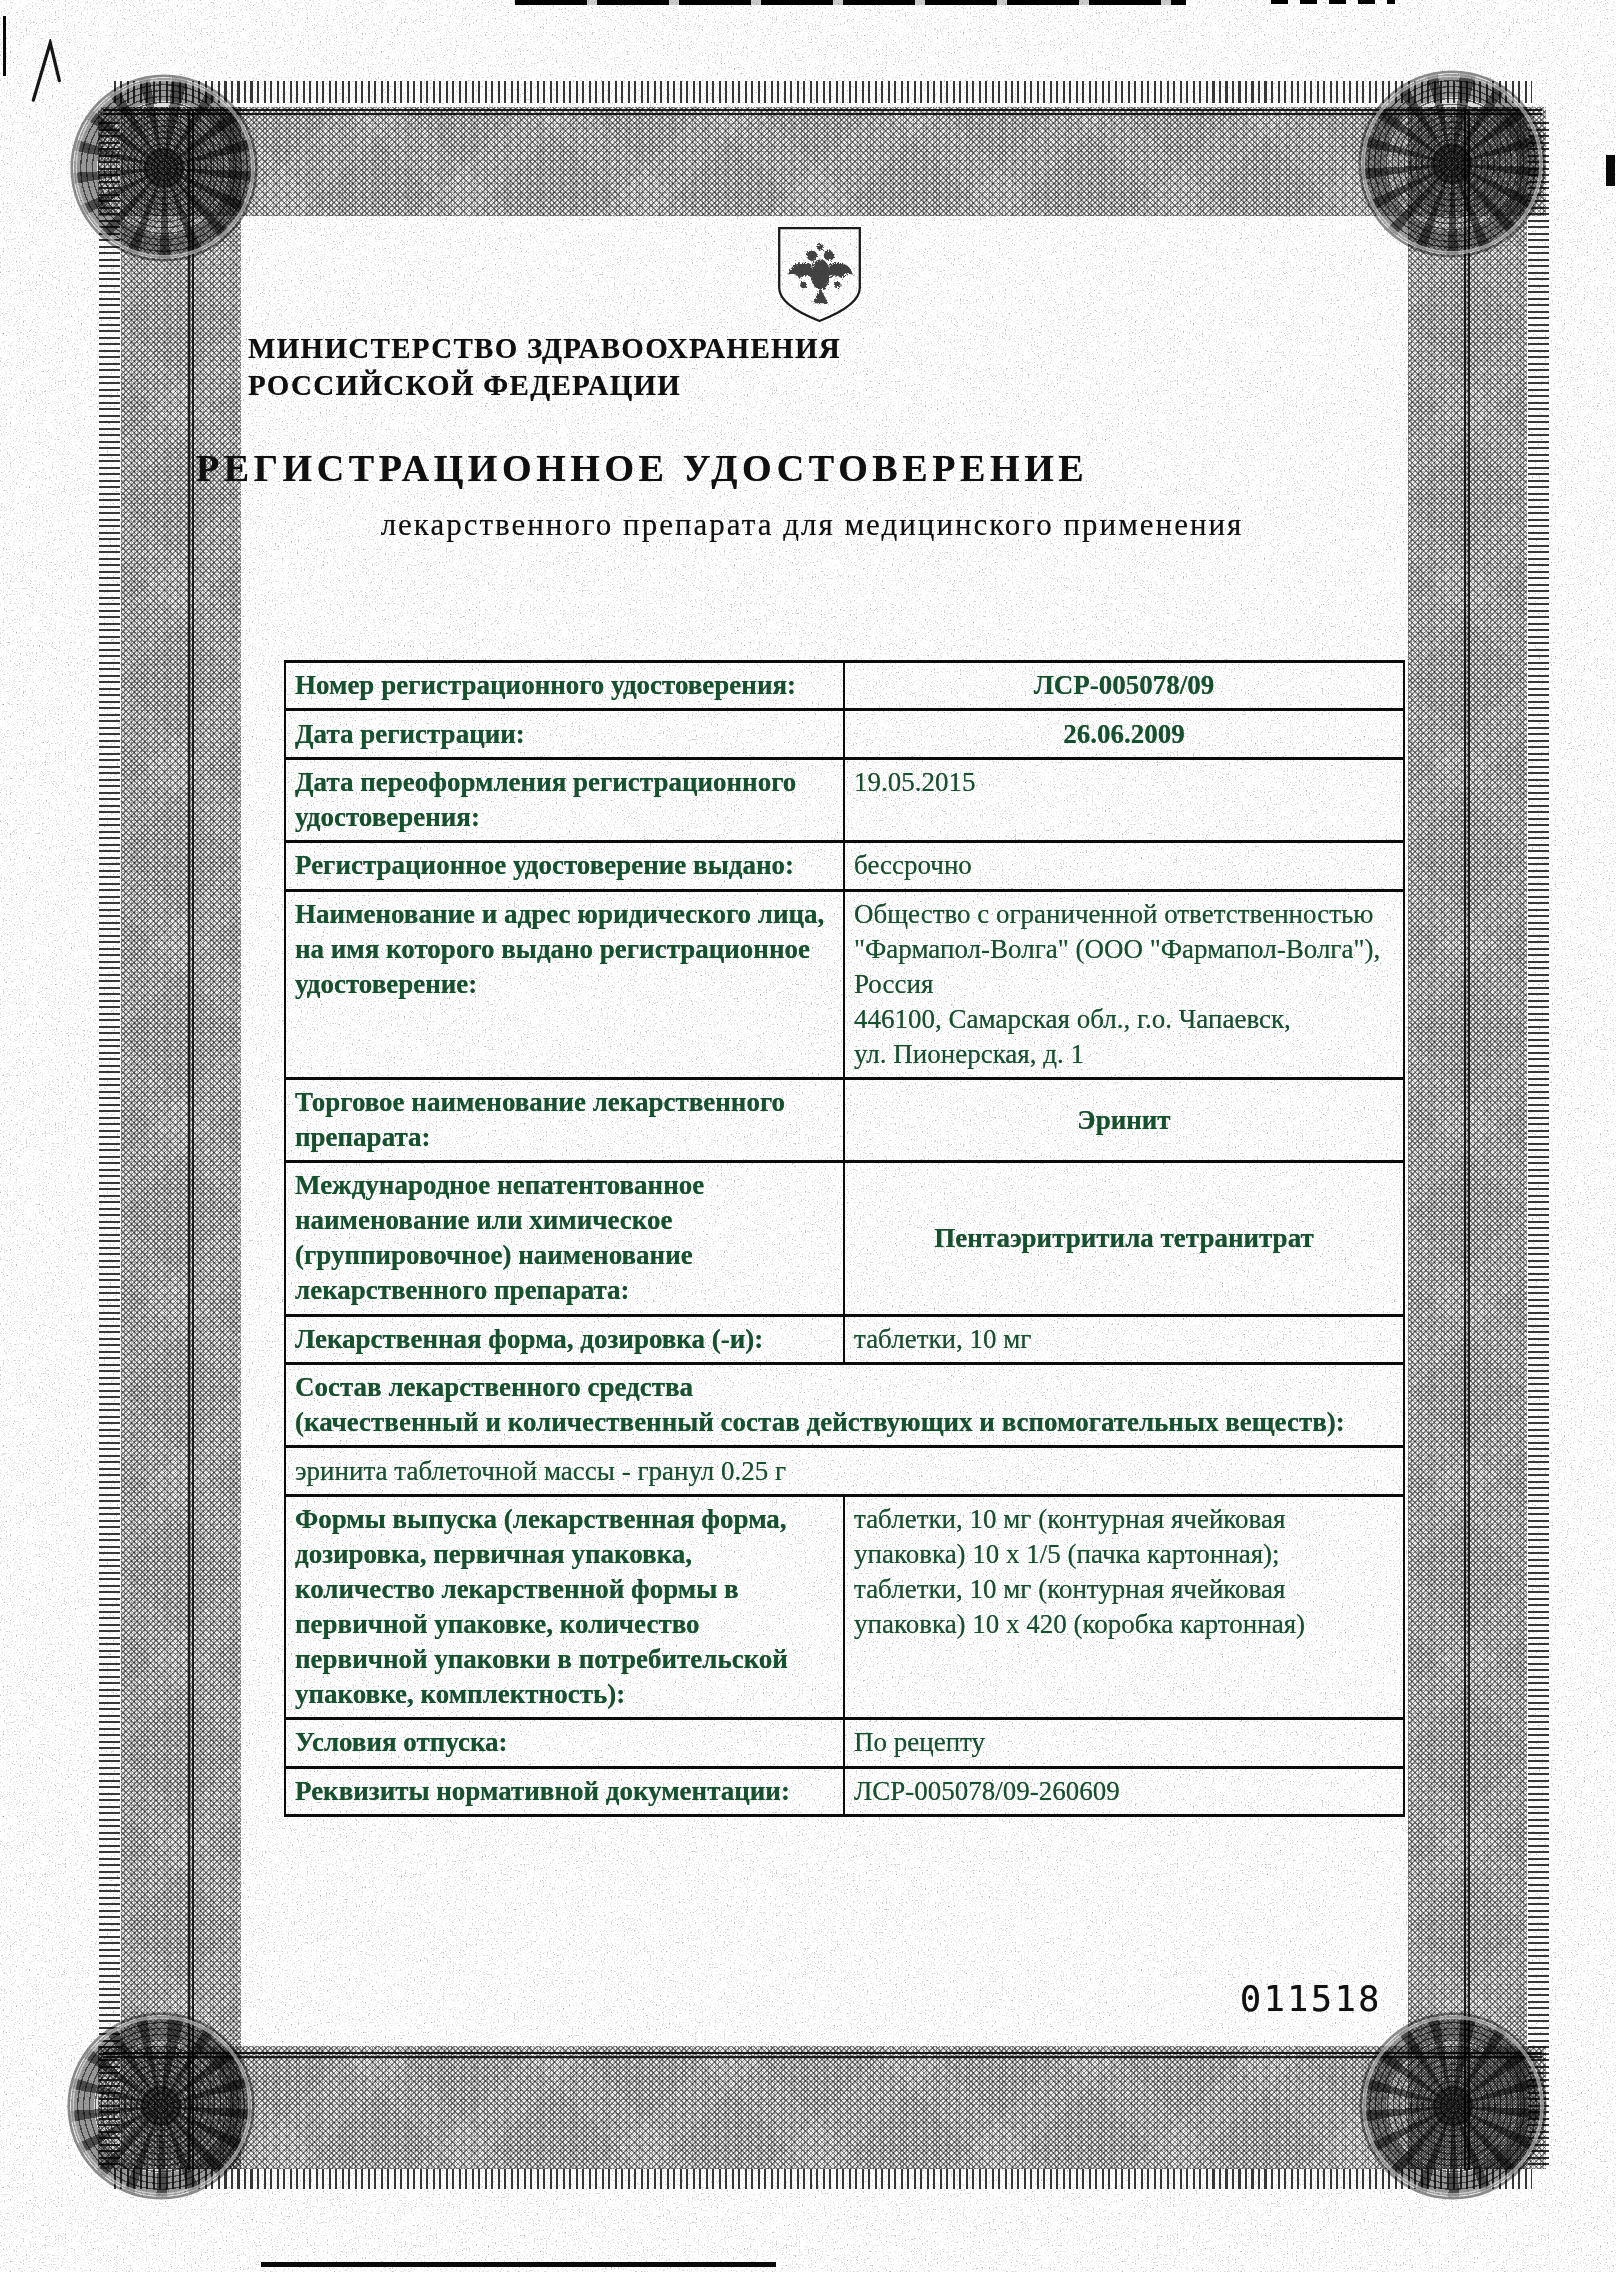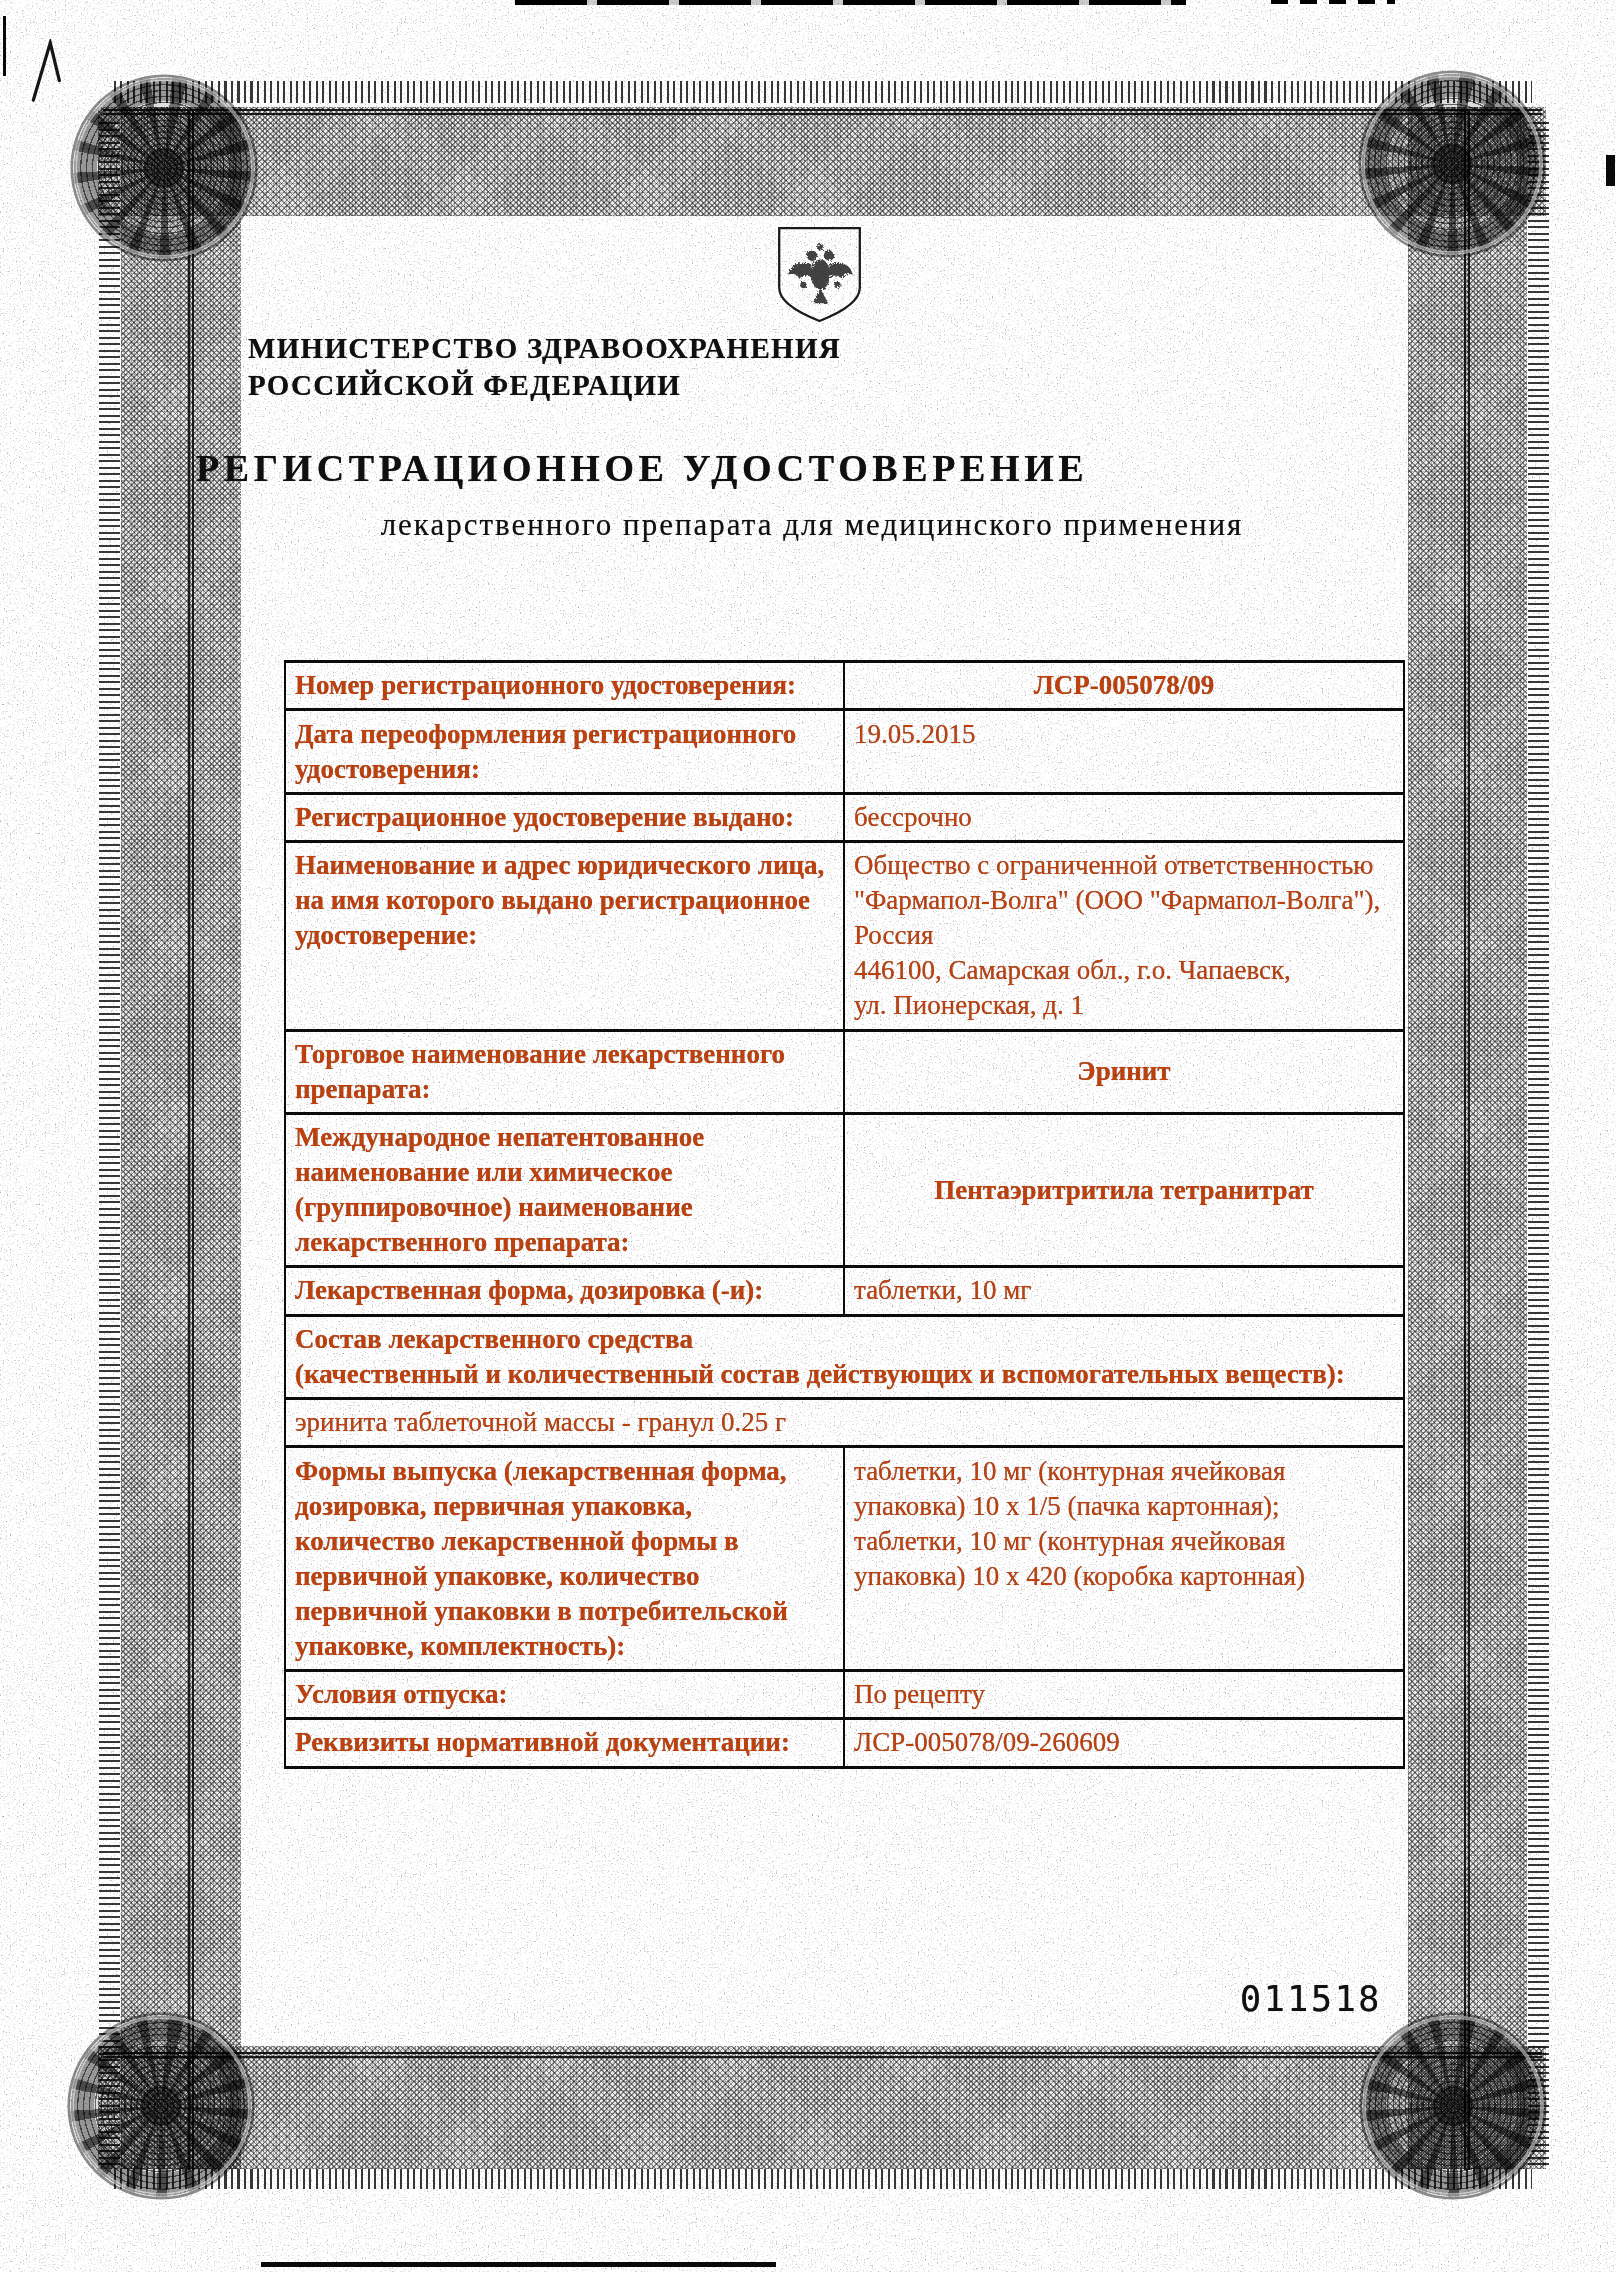--- a/index.html
+++ b/index.html
@@ -77,21 +77,21 @@
   .cert-title{position:absolute;left:196px;top:446px;width:1232px;text-align:left;
     font-size:38px;font-weight:700;letter-spacing:4.6px;
     text-shadow:0 0 0.7px rgba(0,0,0,.65);}
   .cert-subtitle{position:absolute;left:196px;top:507px;width:1232px;text-align:center;
     font-size:31px;font-weight:500;letter-spacing:2px;
     text-shadow:0 0 0.7px rgba(0,0,0,.5);}
 
   
   .reg-table{position:absolute;left:284px;top:660px;width:1118px;
     border-collapse:collapse;table-layout:fixed;
-    font-size:27px;line-height:35px;color:#c2410c;}
+    font-size:27px;line-height:35px;color:#14532d;}
   .reg-table td{
     border-left:2.6px solid #0c0c0c;border-right:2.6px solid #0c0c0c;
     border-top:3.9px solid #0c0c0c;border-bottom:3.9px solid #0c0c0c;
     padding:5.2px 9px 5.2px 9px;vertical-align:middle;
     white-space:pre-line;
     text-shadow:0 0 0.7px rgba(0,0,0,.55);
     overflow:hidden;
   }
   .reg-table td.lbl{font-weight:600;}
   .reg-table td.val{font-weight:500;}
@@ -180,20 +180,24 @@
 <table class="reg-table">
   <colgroup>
       <col style="width:559px">
       <col style="width:560px">
     </colgroup>
   <tbody>
       <tr class="r0">
     <td class="lbl">Номер регистрационного удостоверения:</td>
     <td class="val-c">ЛСР-005078/09</td>
   </tr>
+  <tr class="r1">
+    <td class="lbl">Дата регистрации:</td>
+    <td class="val-c">26.06.2009</td>
+  </tr>
   <tr class="r2">
     <td class="lbl vtop">Дата переоформления регистрационного удостоверения:</td>
     <td class="val vtop">19.05.2015</td>
   </tr>
   <tr class="r3">
     <td class="lbl">Регистрационное удостоверение выдано:</td>
     <td class="val">бессрочно</td>
   </tr>
   <tr class="r4">
     <td class="lbl vtop">Наименование и адрес юридического лица, на имя которого выдано регистрационное удостоверение:</td>

